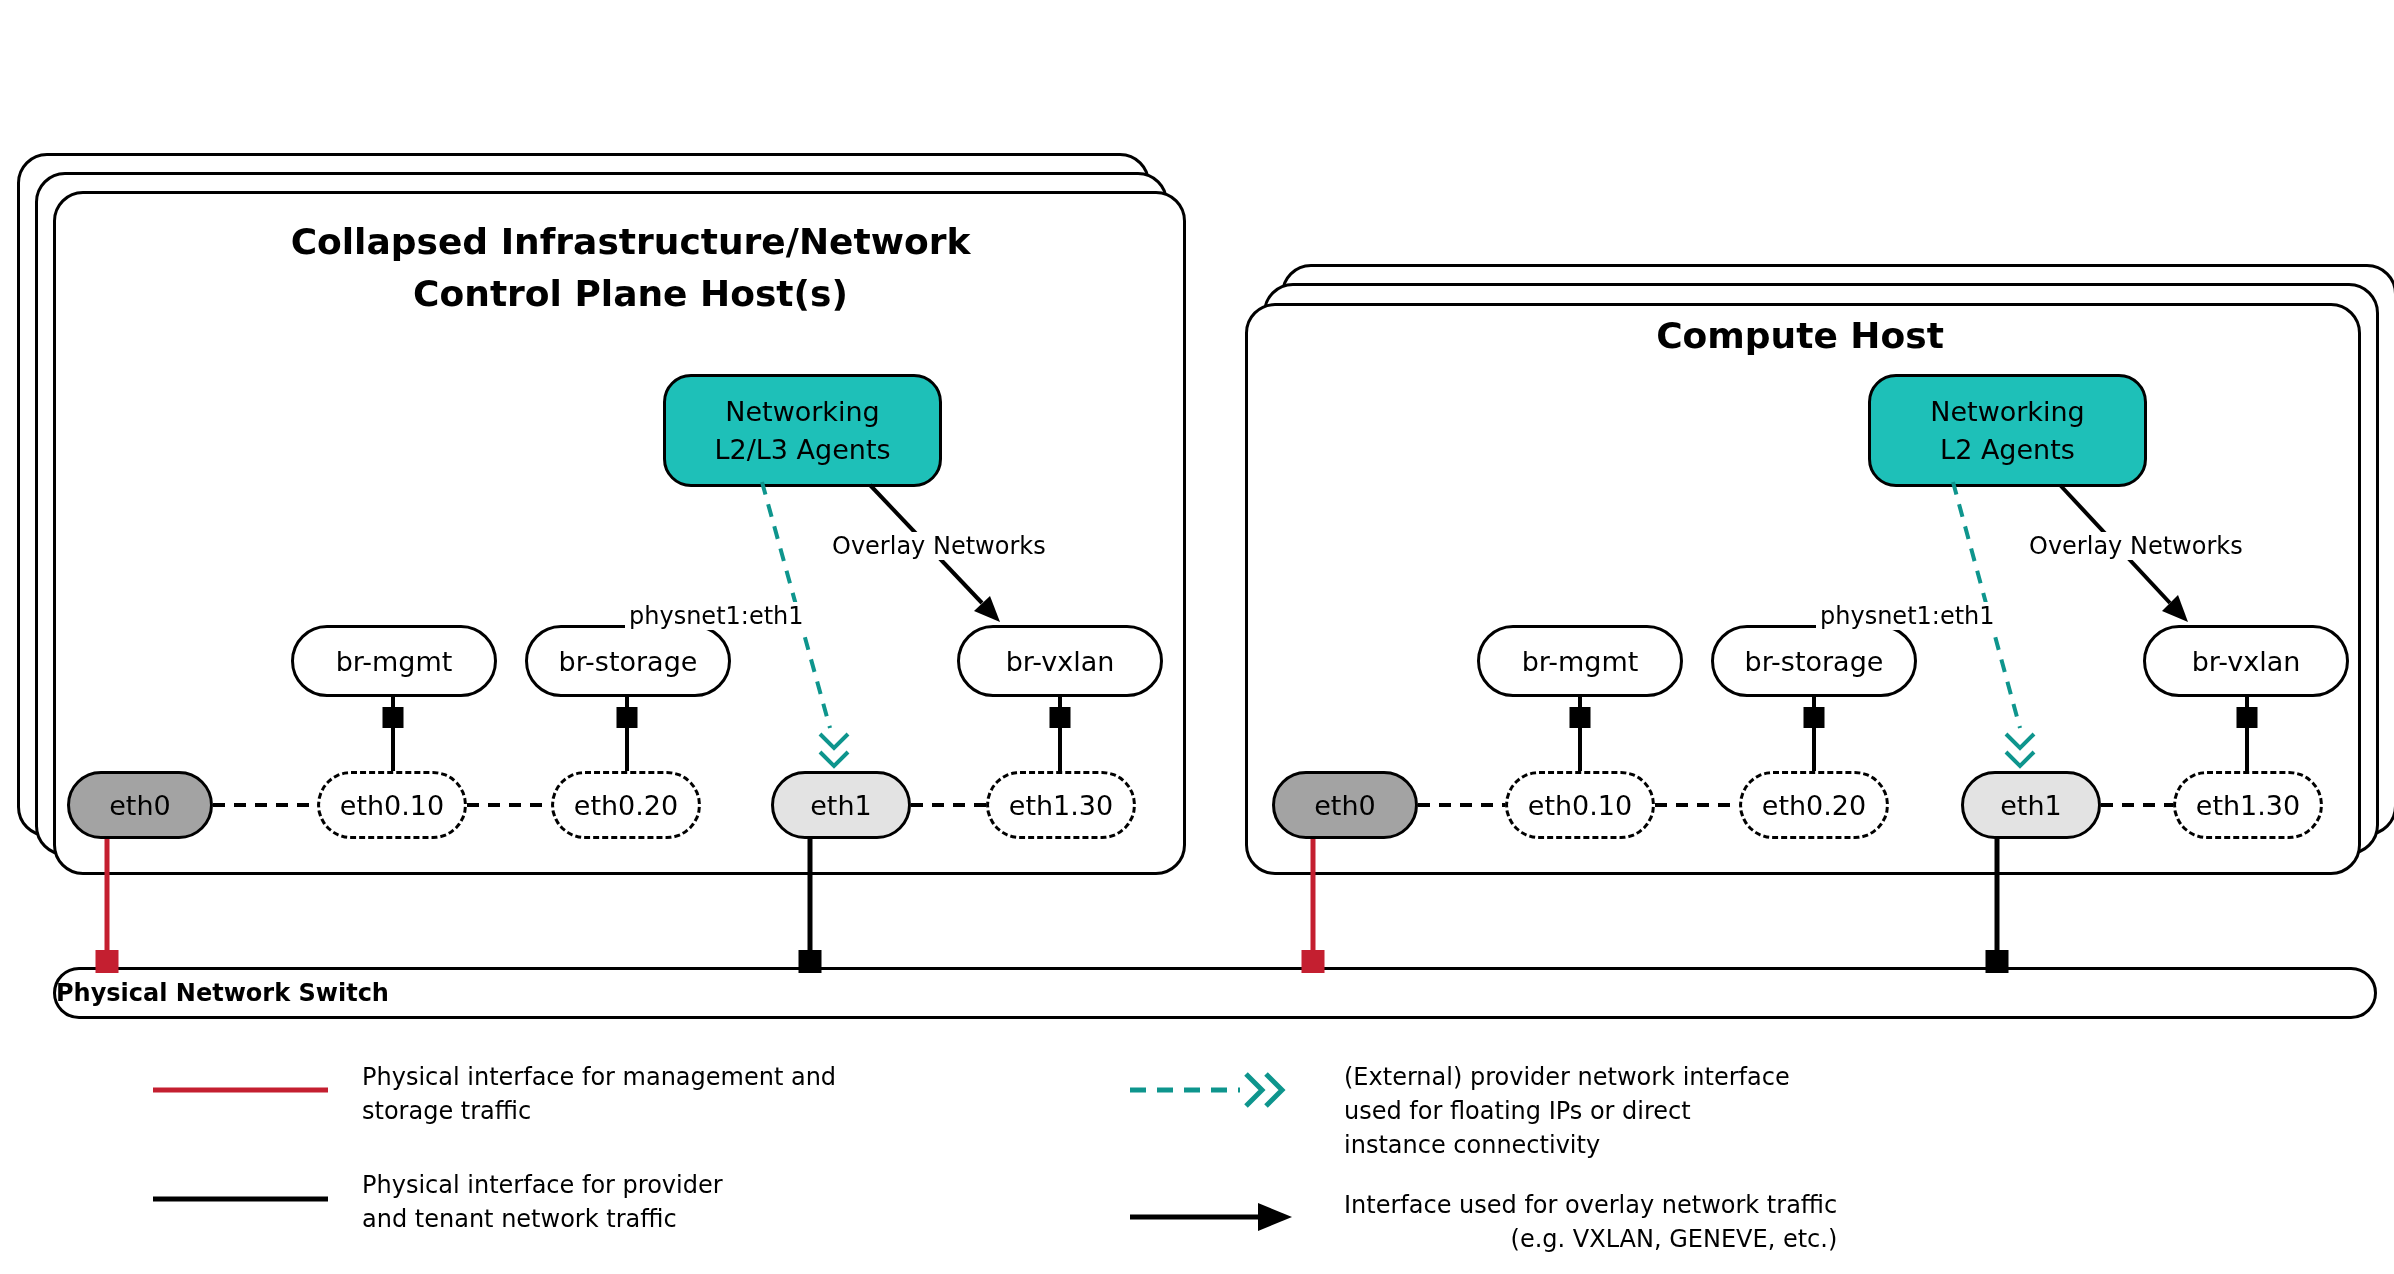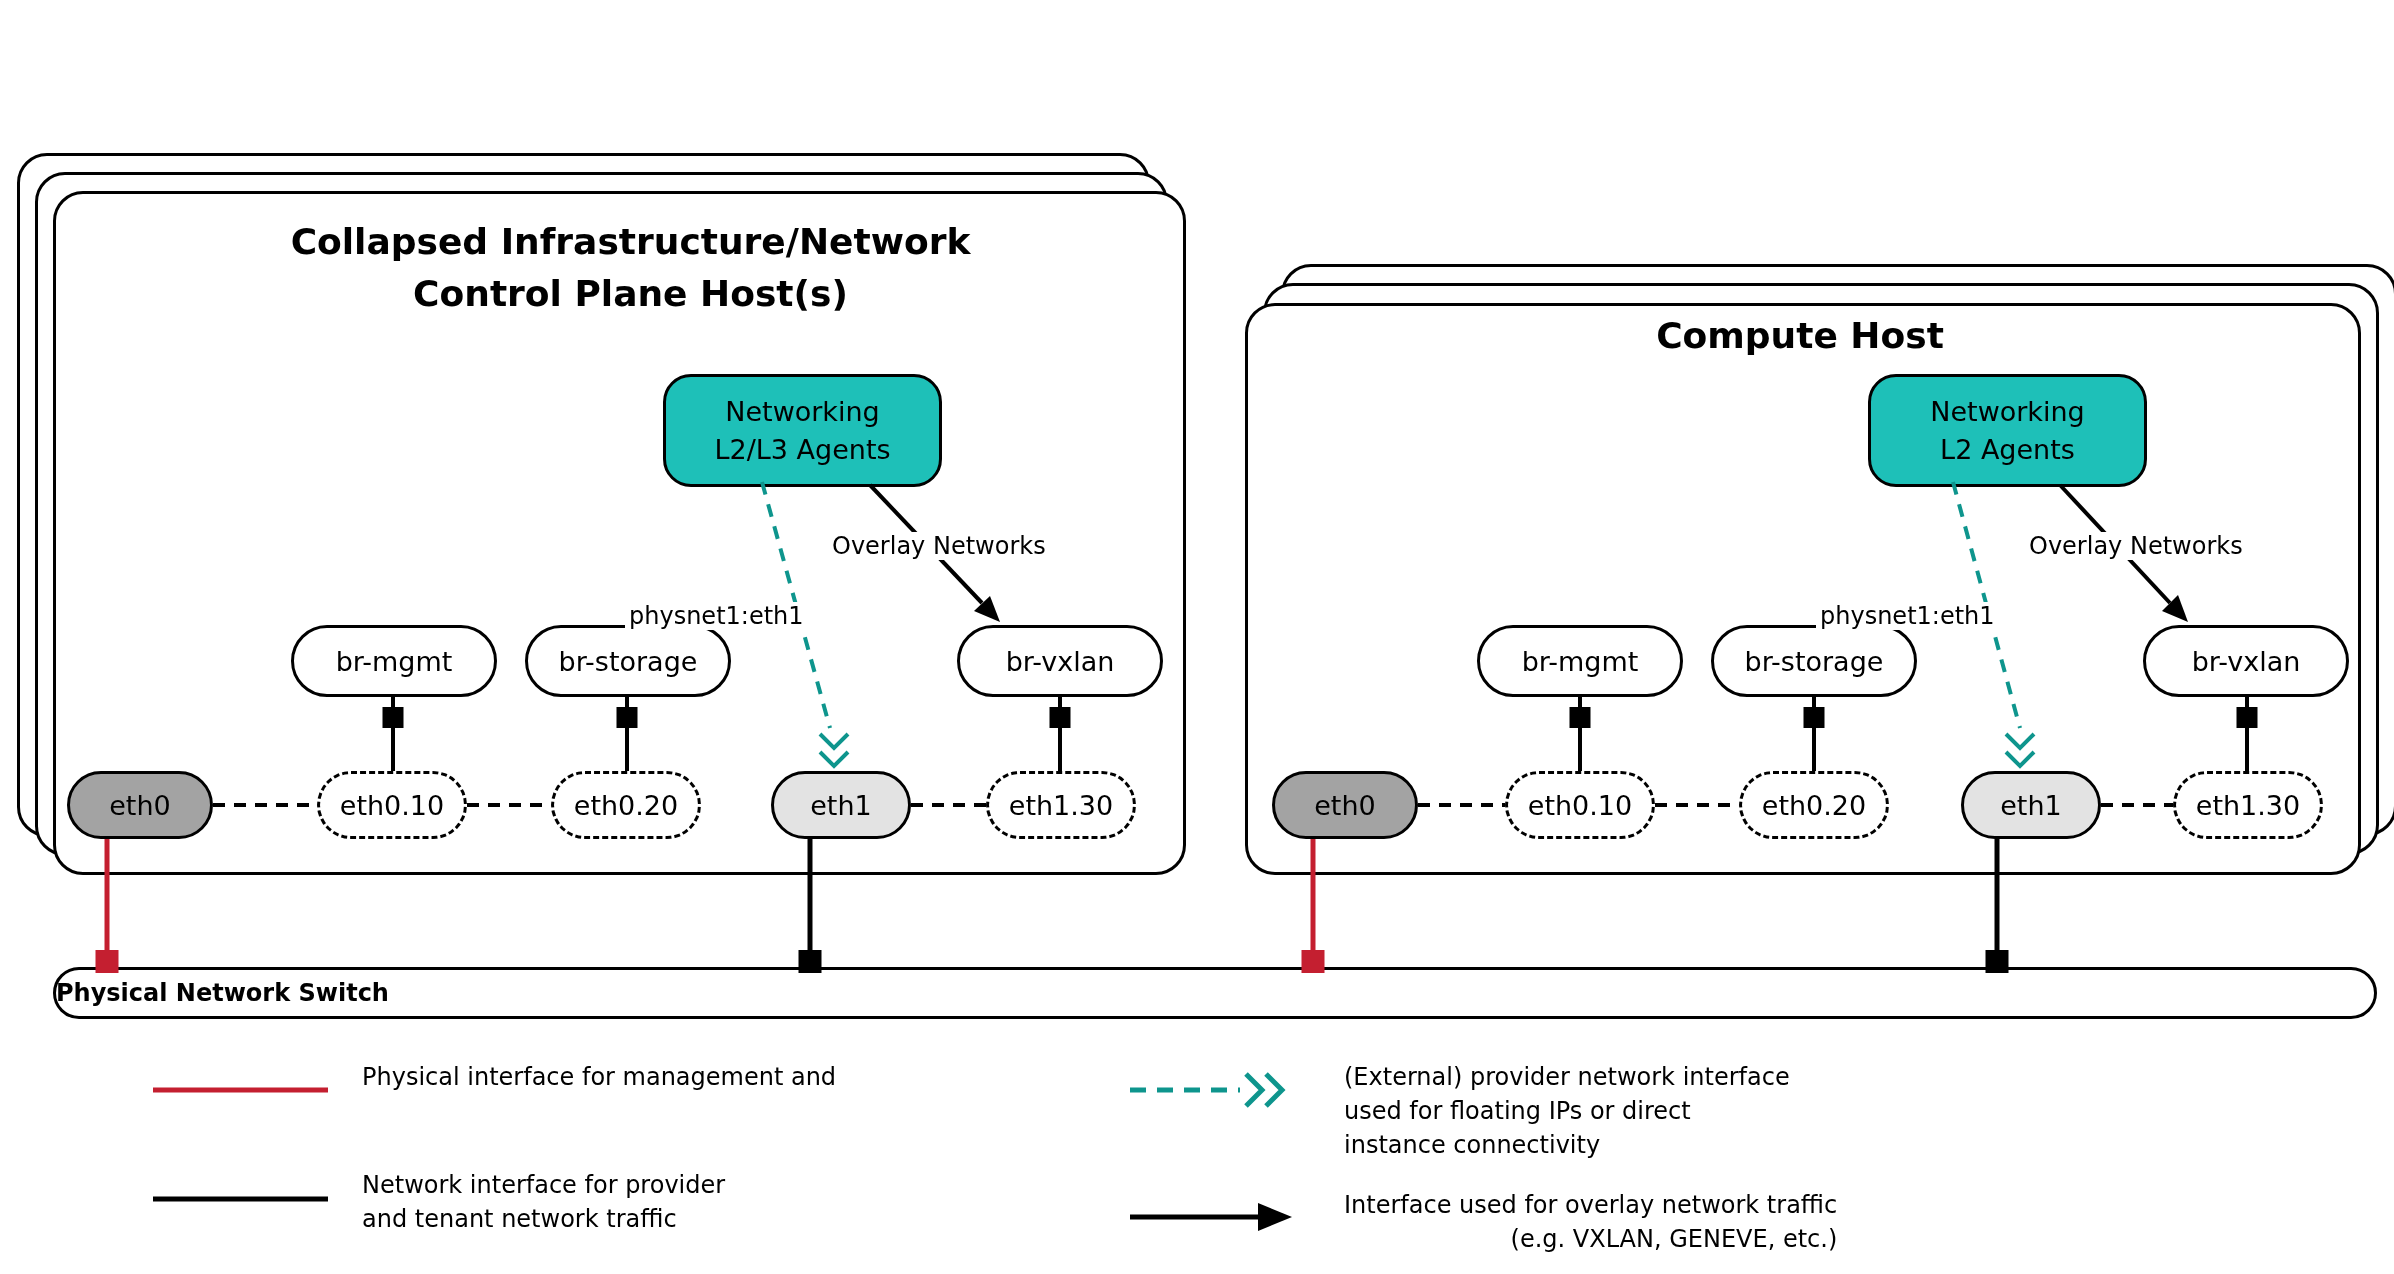--- a/index.html
+++ b/index.html
@@ -182,23 +182,24 @@
   <div class="pill iface light" style="left:1961px; top:771px; width:140px;">eth1</div>
   <div class="pill iface dashed" style="left:2173px; top:771px; width:150px;">eth1.30</div>
 
   <div class="small-label" style="left:828px;  top:532px;">Overlay Networks</div>
   <div class="small-label right-align" style="left:625px;  top:602px; width:172px;">physnet1:eth1</div>
   <div class="small-label" style="left:2025px; top:532px;">Overlay Networks</div>
   <div class="small-label right-align" style="left:1816px; top:602px; width:172px;">physnet1:eth1</div>
 
   <div class="legend-text" style="left:362px; top:1060px;">
     <div>Physical interface for management and</div>
+    <div>storage traffic</div>
   </div>
   <div class="legend-text" style="left:362px; top:1168px;">
-    <div>Network interface for provider</div>
+    <div>Physical interface for provider</div>
     <div>and tenant network traffic</div>
   </div>
   <div class="legend-text" style="left:1344px; top:1060px;">
     <div>(External) provider network interface</div>
     <div>used for floating IPs or direct</div>
     <div>instance connectivity</div>
   </div>
   <div class="legend-text" style="left:1344px; top:1188px;text-align:right;">
     <div>Interface used for overlay network traffic</div>
     <div>(e.g. VXLAN, GENEVE, etc.)</div>

